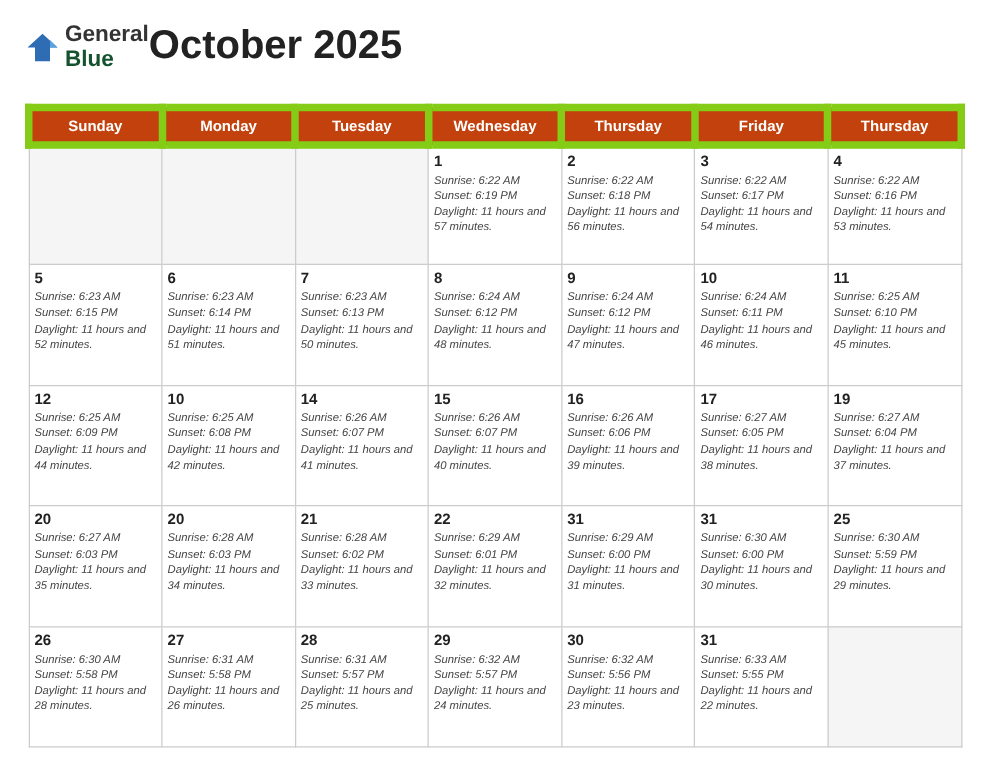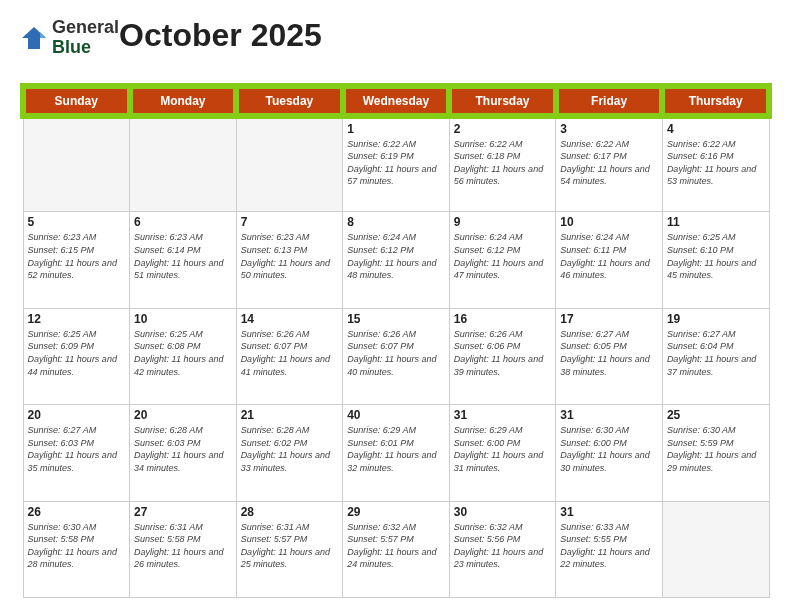--- a/index.html
+++ b/index.html
@@ -214,21 +214,21 @@
           </td>
           <td>
             <div class="day-number">20</div>
             <div class="day-info">Sunrise: 6:28 AM<br>Sunset: 6:03 PM<br>Daylight: 11 hours and 34 minutes.</div>
           </td>
           <td>
             <div class="day-number">21</div>
             <div class="day-info">Sunrise: 6:28 AM<br>Sunset: 6:02 PM<br>Daylight: 11 hours and 33 minutes.</div>
           </td>
           <td>
-            <div class="day-number">40</div>
+            <div class="day-number">22</div>
             <div class="day-info">Sunrise: 6:29 AM<br>Sunset: 6:01 PM<br>Daylight: 11 hours and 32 minutes.</div>
           </td>
           <td>
             <div class="day-number">31</div>
             <div class="day-info">Sunrise: 6:29 AM<br>Sunset: 6:00 PM<br>Daylight: 11 hours and 31 minutes.</div>
           </td>
           <td>
             <div class="day-number">31</div>
             <div class="day-info">Sunrise: 6:30 AM<br>Sunset: 6:00 PM<br>Daylight: 11 hours and 30 minutes.</div>
           </td>

